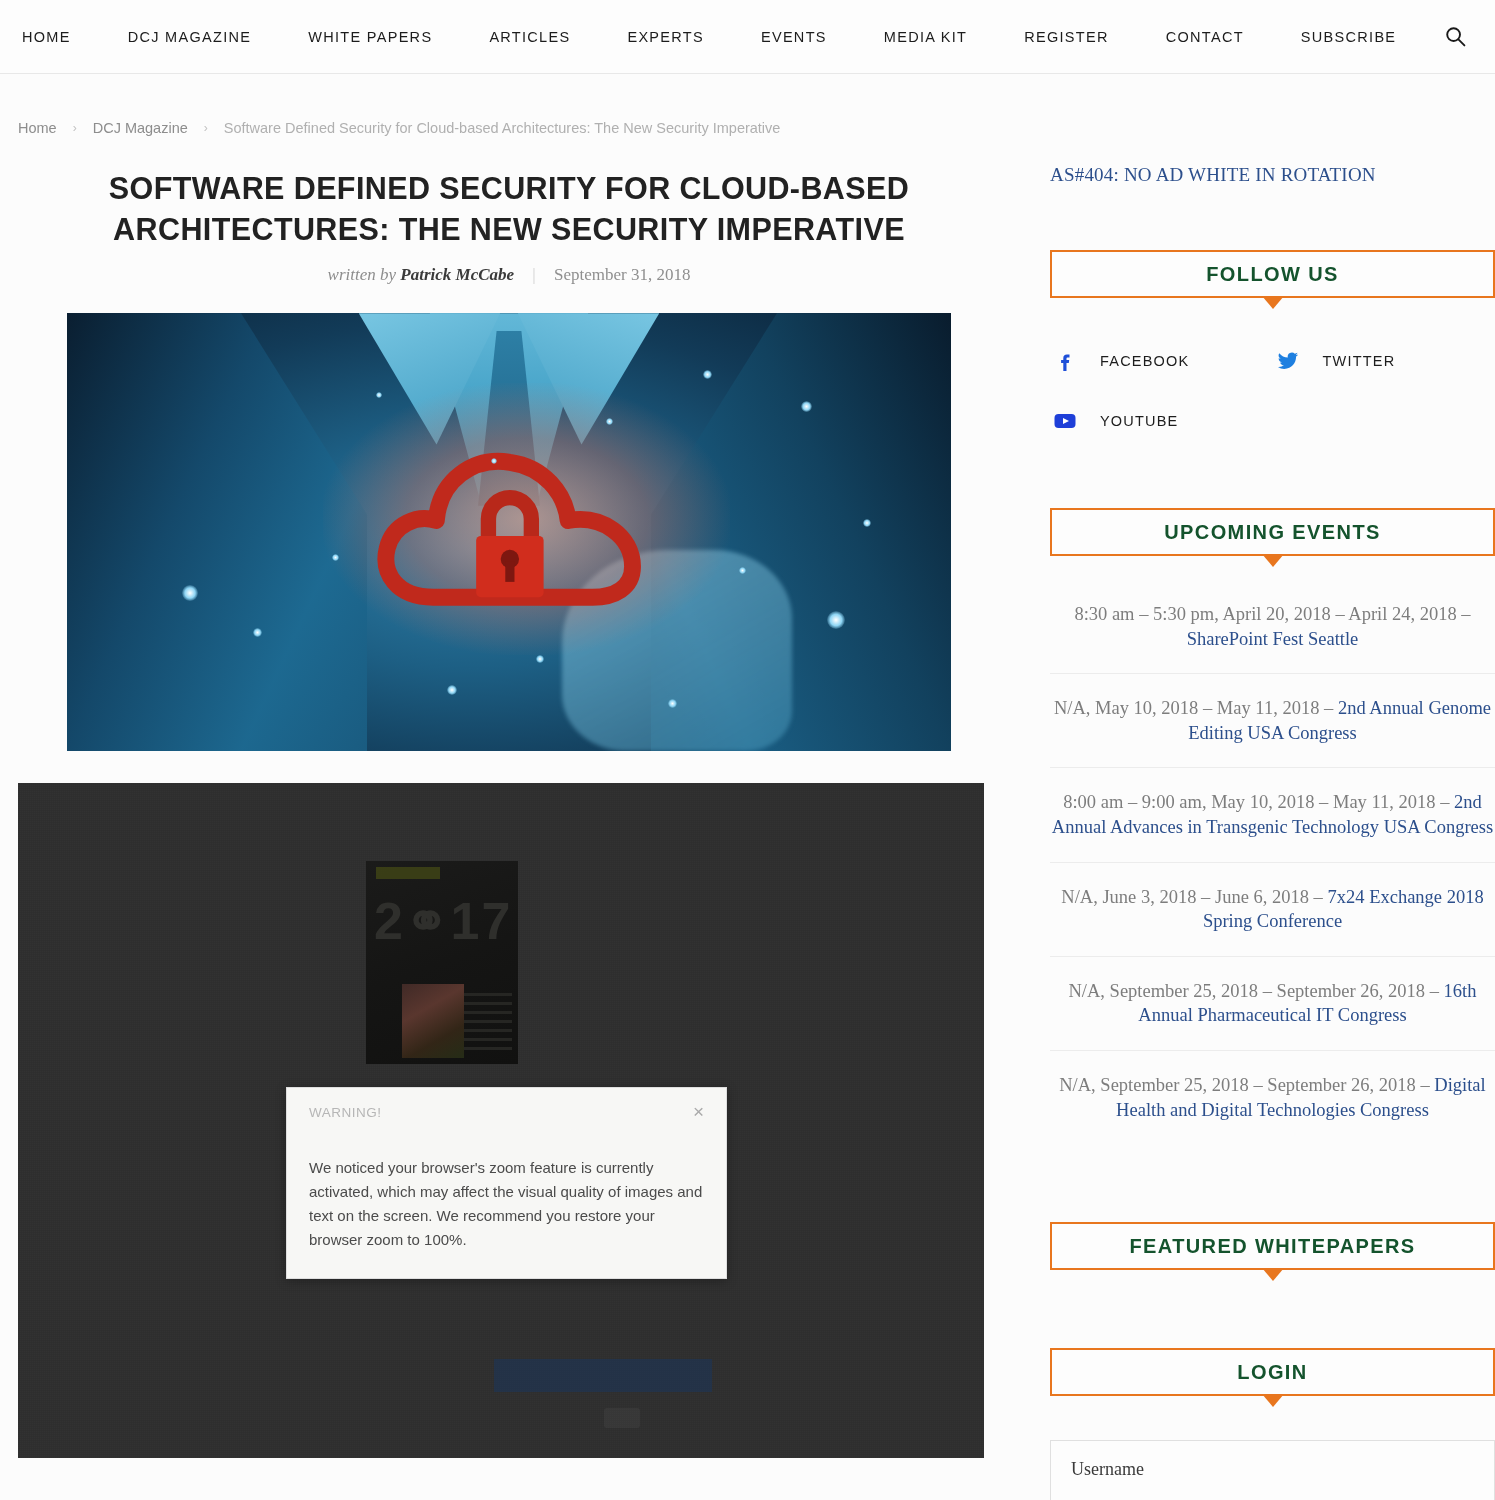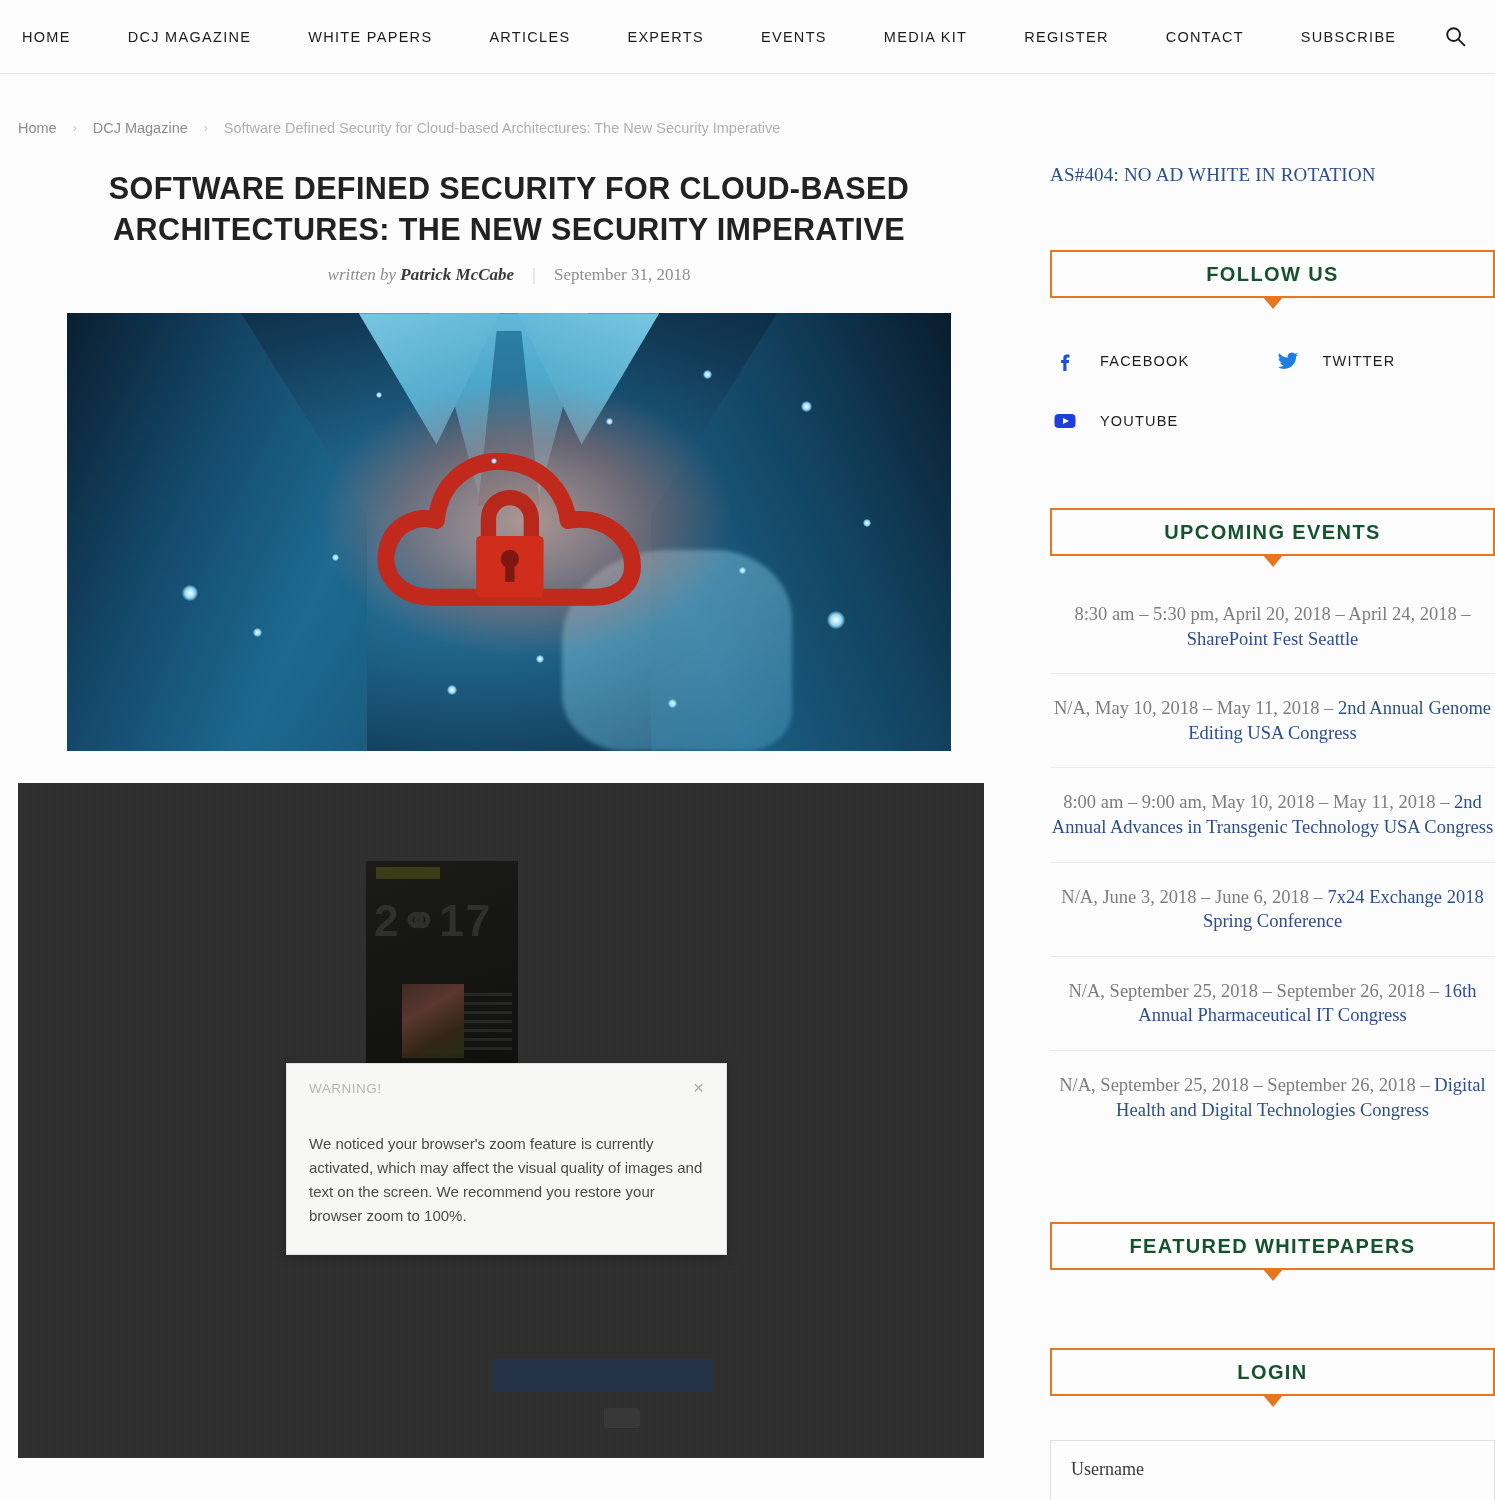--- a/index.html
+++ b/index.html
@@ -198,21 +198,21 @@
     background: linear-gradient(160deg, #1b1b1a 0%, #151514 50%, #111110 100%);
     overflow: hidden;
   }
   #mag-cover .mc-top {
     position: absolute; left: 10px; top: 6px; width: 64px; height: 12px;
     background: #3f4416; opacity: .85;
   }
   #mag-cover .mc-year {
     position: absolute; left: 8px; top: 28px; width: 132px; height: 64px;
     color: #2f2f2c;
-    font-size: 44px; font-weight: bold; letter-spacing: 2px;
+    font-size: 52px; font-weight: bold; letter-spacing: 2px;
     font-family: "Liberation Sans", sans-serif;
     line-height: 64px;
   }
   #mag-cover .mc-photo {
     position: absolute; left: 36px; bottom: 6px; width: 62px; height: 74px;
     background: linear-gradient(150deg, #4b2f2b 0%, #6b3f35 35%, #3a2a18 70%, #2a3318 100%);
     opacity: .8;
   }
   #mag-cover .mc-bars {
     position: absolute; right: 6px; bottom: 14px; width: 48px; height: 58px;
@@ -246,21 +246,21 @@
   #dark-logo {
     position: absolute; left: 586px; top: 625px;
     width: 36px; height: 20px;
     background: rgba(255,255,255,.045);
     border-radius: 3px;
   }
 
   
   #warning-dialog {
     position: absolute;
-    left: 268px; top: 280px;
+    left: 268px; top: 304px;
     width: 441px;
     background: #f7f7f5;
     border: 1px solid #dedede;
     box-shadow: 0 2px 10px rgba(0,0,0,.28);
     padding: 17px 22px 26px 22px;
     z-index: 30;
   }
   #warning-head {
     display: flex; align-items: flex-start; justify-content: space-between;
     margin-bottom: 36px;

